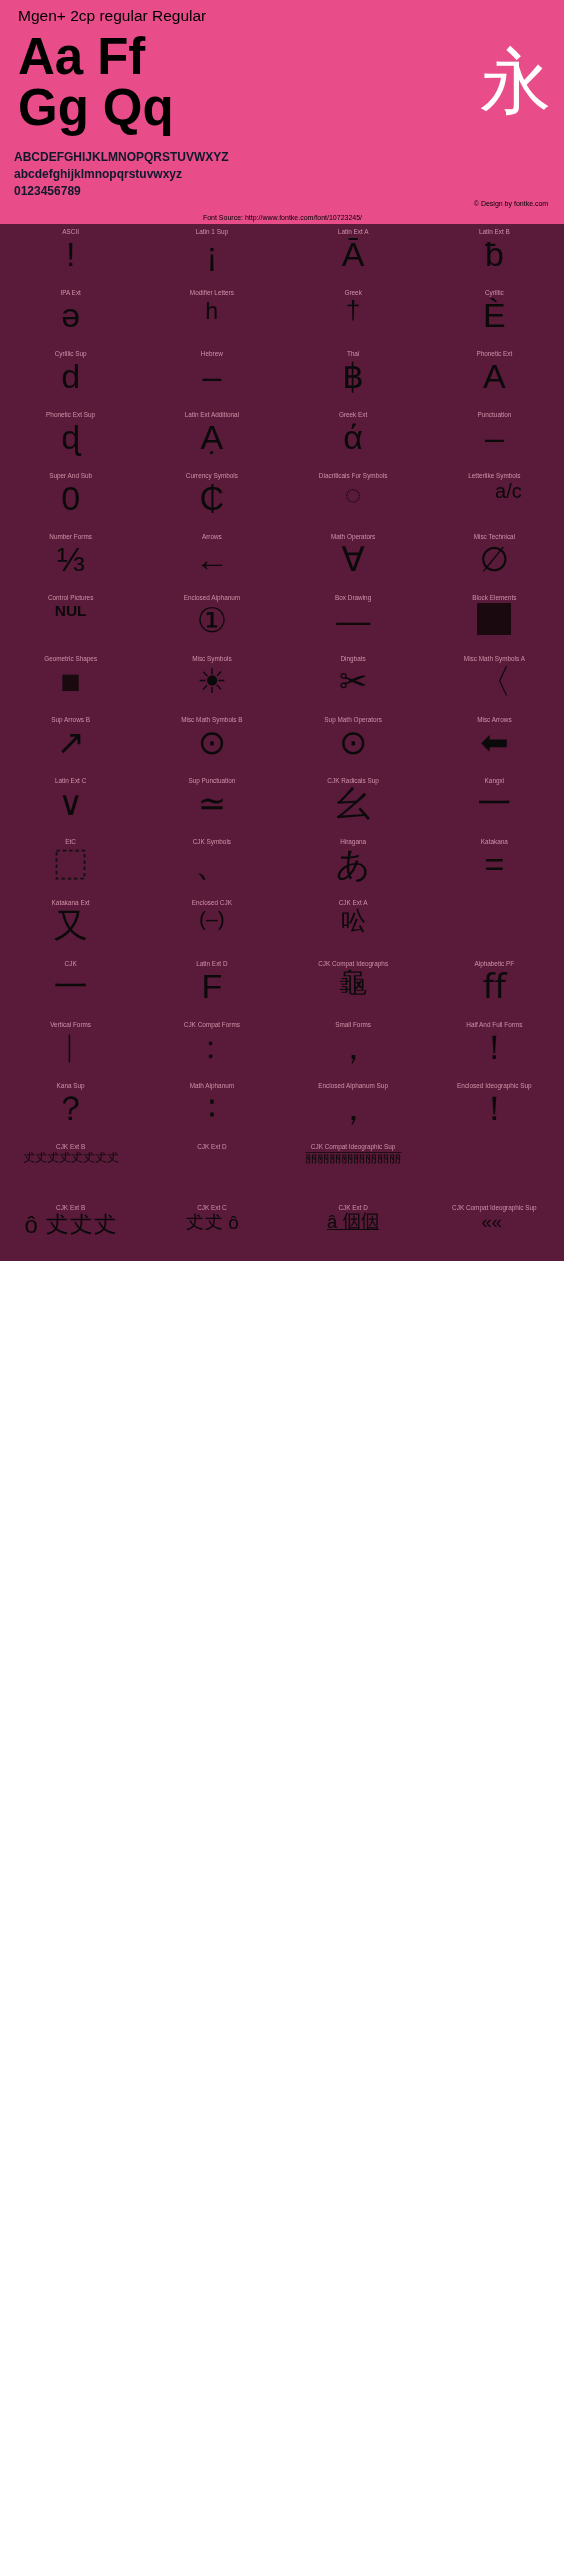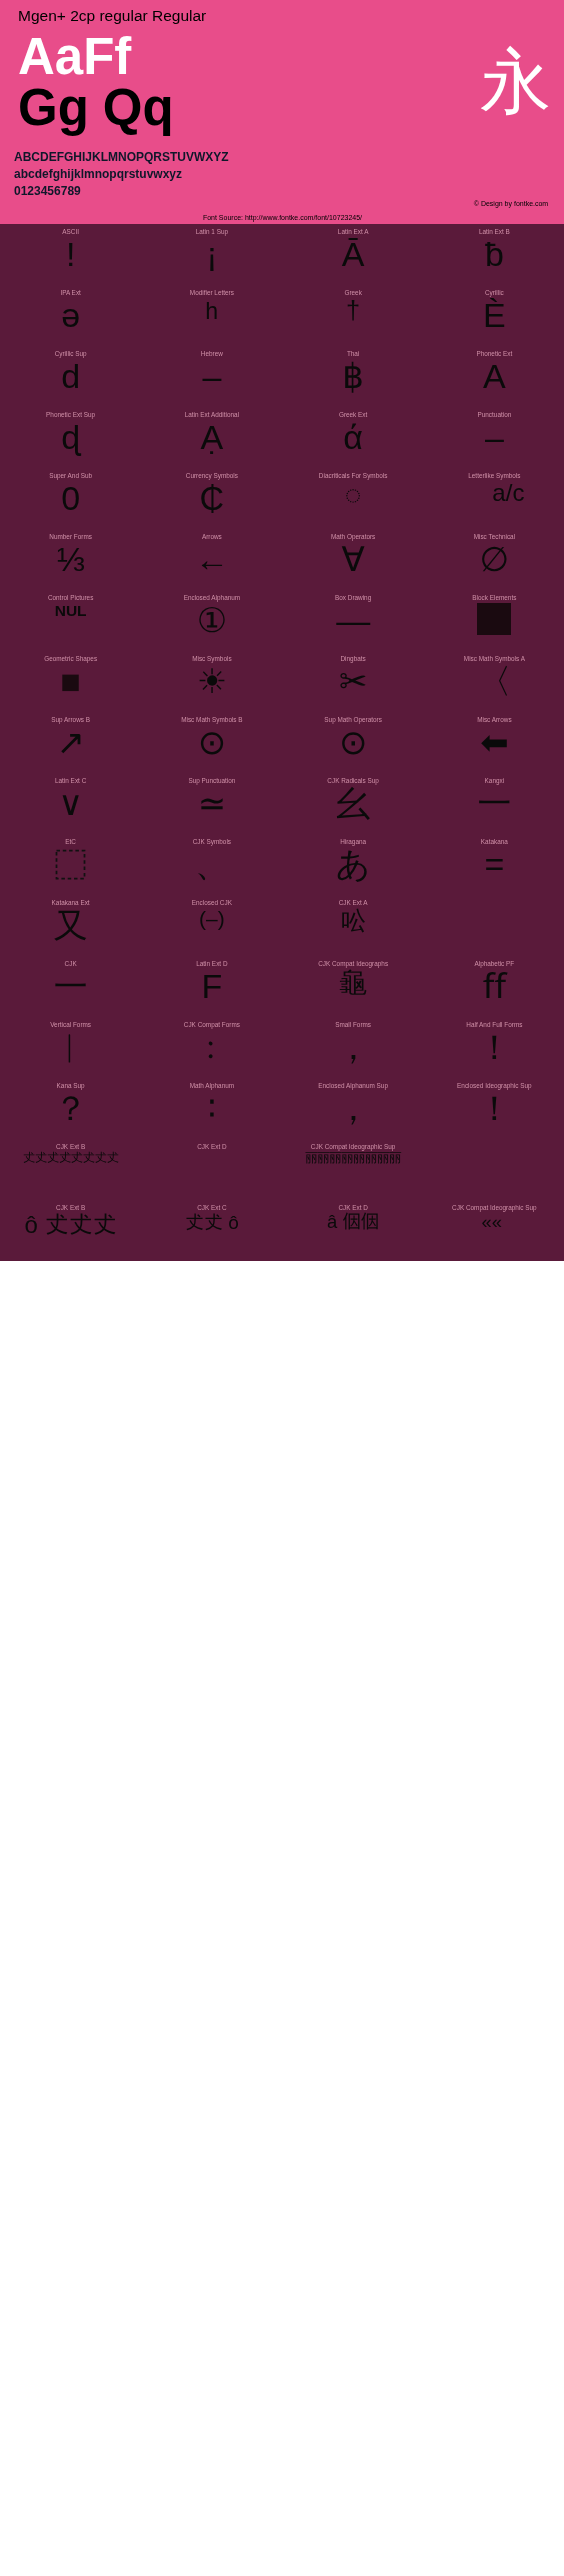--- a/index.html
+++ b/index.html
@@ -26,22 +26,23 @@
       align-items: center;
       gap: 0px;
     }
     .demo-letters {
       flex: 1;
     }
     .demo-row1 {
       font-size: 51px;
       font-weight: bold;
       line-height: 1;
-      color: #ffffff;
+      color: #000000;
       display: flex;
+      gap: 14px;
     }
     .demo-row2 {
       font-size: 51px;
       font-weight: bold;
       line-height: 1;
       color: #000;
       display: flex;
       gap: 14px;
       align-items: flex-end;
     }
@@ -223,21 +224,21 @@
     <div class="char-block">
       <div class="char-block-label">Currency Symbols</div>
       <div class="char-block-symbol">₵</div>
     </div>
     <div class="char-block">
       <div class="char-block-label">Diacriticals For Symbols</div>
       <div class="char-block-symbol" style="font-size:28px;">◌</div>
     </div>
     <div class="char-block">
       <div class="char-block-label">Letterlike Symbols</div>
-      <div class="char-block-symbol" style="font-size:24px;margin-left:28px;">a/c</div>
+      <div class="char-block-symbol" style="font-size:20px;margin-left:28px;">a/c</div>
     </div>
   </div>
 
   <div class="row-4">
     <div class="char-block">
       <div class="char-block-label">Number Forms</div>
       <div class="char-block-symbol">⅓</div>
     </div>
     <div class="char-block">
       <div class="char-block-label">Arrows</div>
@@ -443,21 +444,21 @@
     <div class="char-block">
       <div class="char-block-label">CJK Ext B</div>
       <div class="char-block-symbol" style="font-size:24px;">ô 𠀋𠀋𠀋</div>
     </div>
     <div class="char-block">
       <div class="char-block-label">CJK Ext C</div>
       <div class="char-block-symbol" style="font-size:19px;">𠀋𠀋 ô</div>
     </div>
     <div class="char-block">
       <div class="char-block-label">CJK Ext D</div>
-      <div class="char-block-symbol" style="font-size:18.4px;">â 𪜶𪜶</div>
+      <div class="char-block-symbol" style="font-size:18.4px;text-decoration:underline;">â 𪜶𪜶</div>
     </div>
     <div class="char-block">
       <div class="char-block-label">CJK Compat Ideographic Sup</div>
       <div class="char-block-symbol" style="font-size:18.4px;">«« 𫝀</div>
     </div>
   </div>
 
 </div>
 
 

